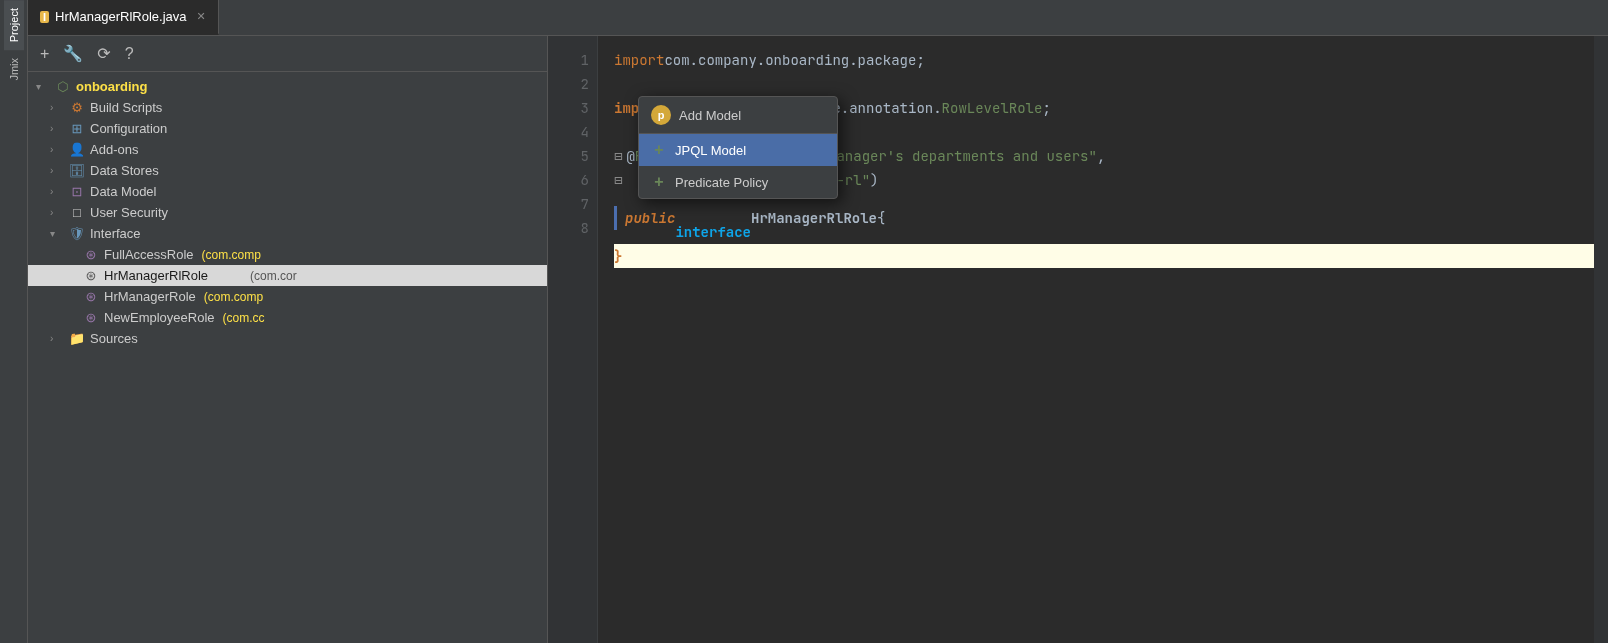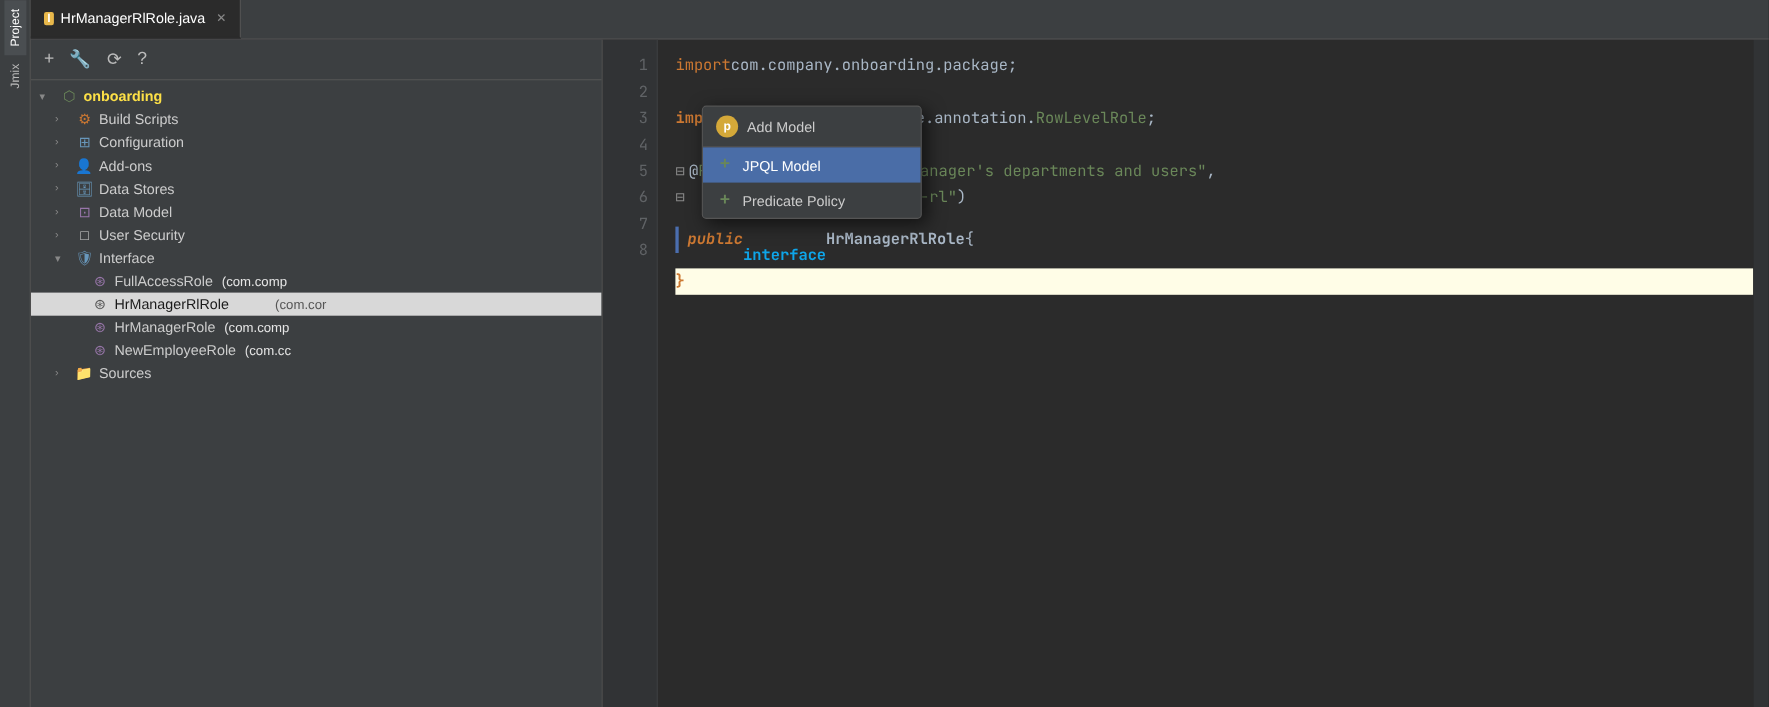--- a/index.html
+++ b/index.html
@@ -118,21 +118,21 @@
       color: #ccc;
       white-space: nowrap;
       font-size: 13px;
       gap: 4px;
     }
     .tree-item.selected { background: #d8d8d8; color: #1a1a1a; }
     .tree-item.selected .item-secondary { color: #555; margin-left: 38px; }
     .tree-arrow { color: #888; font-size: 10px; width: 14px; flex-shrink: 0; }
     .tree-icon { width: 18px; flex-shrink: 0; text-align: center; }
     .item-label { flex-shrink: 0; }
-    .item-secondary { color: #e5e5e5; font-size: 12px; margin-left: 4px; overflow: hidden; text-overflow: ellipsis; }
+    .item-secondary { color: #fde047; font-size: 12px; margin-left: 4px; overflow: hidden; text-overflow: ellipsis; }
     .indent-1 { padding-left: 22px; }
     .indent-2 { padding-left: 36px; }
 
     
     .editor {
       flex: 1;
       background: #2b2b2b;
       position: relative;
       overflow: hidden;
     }

